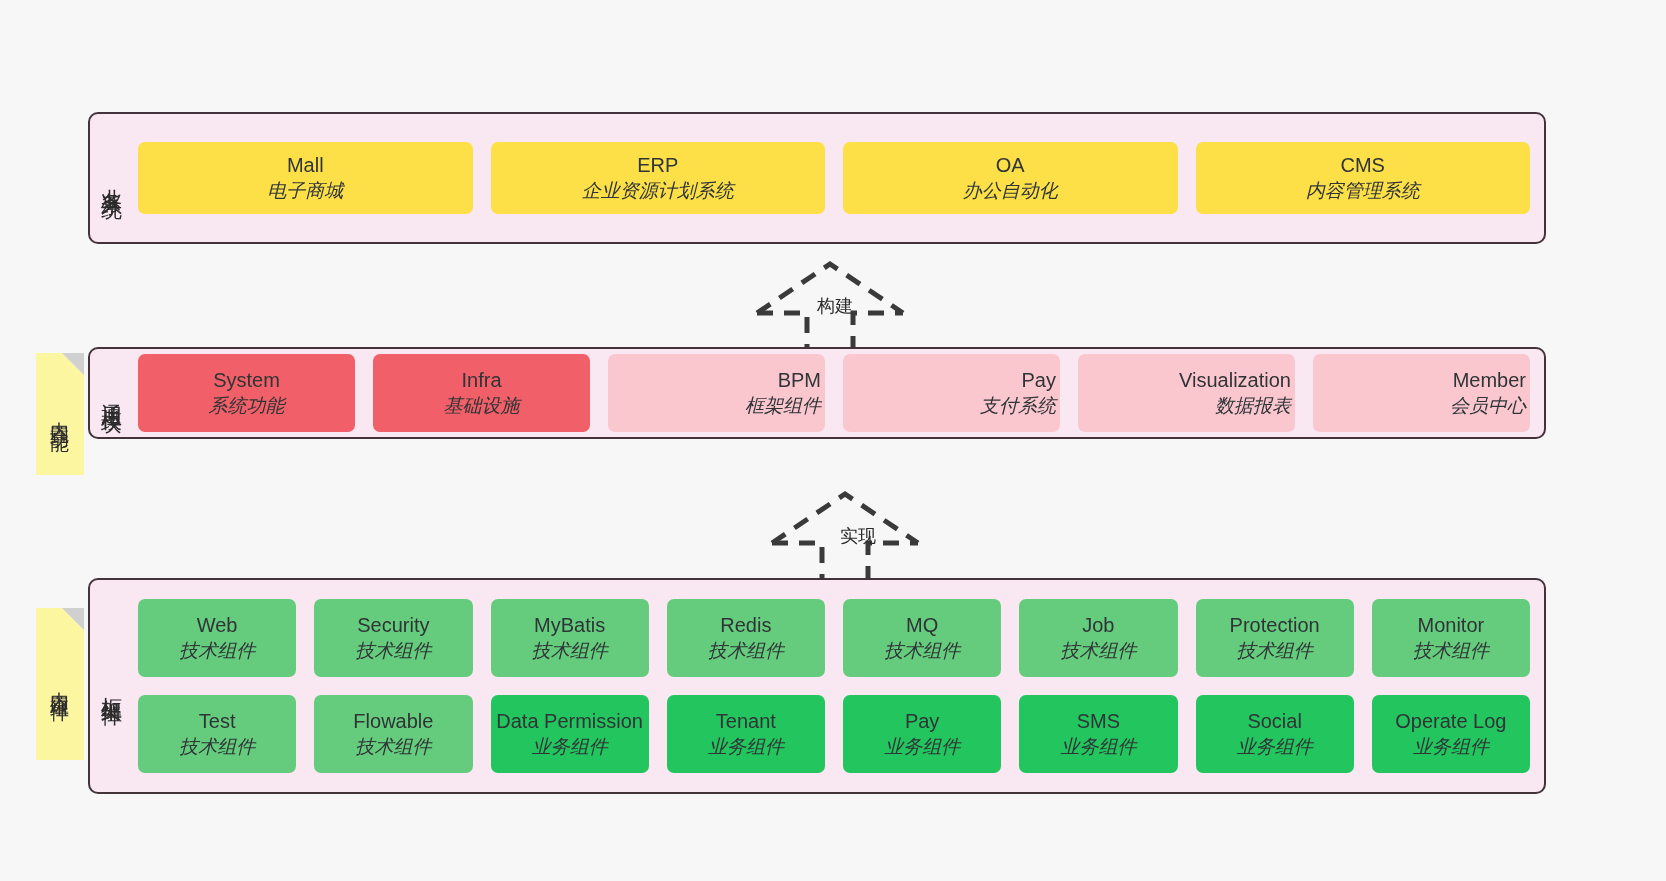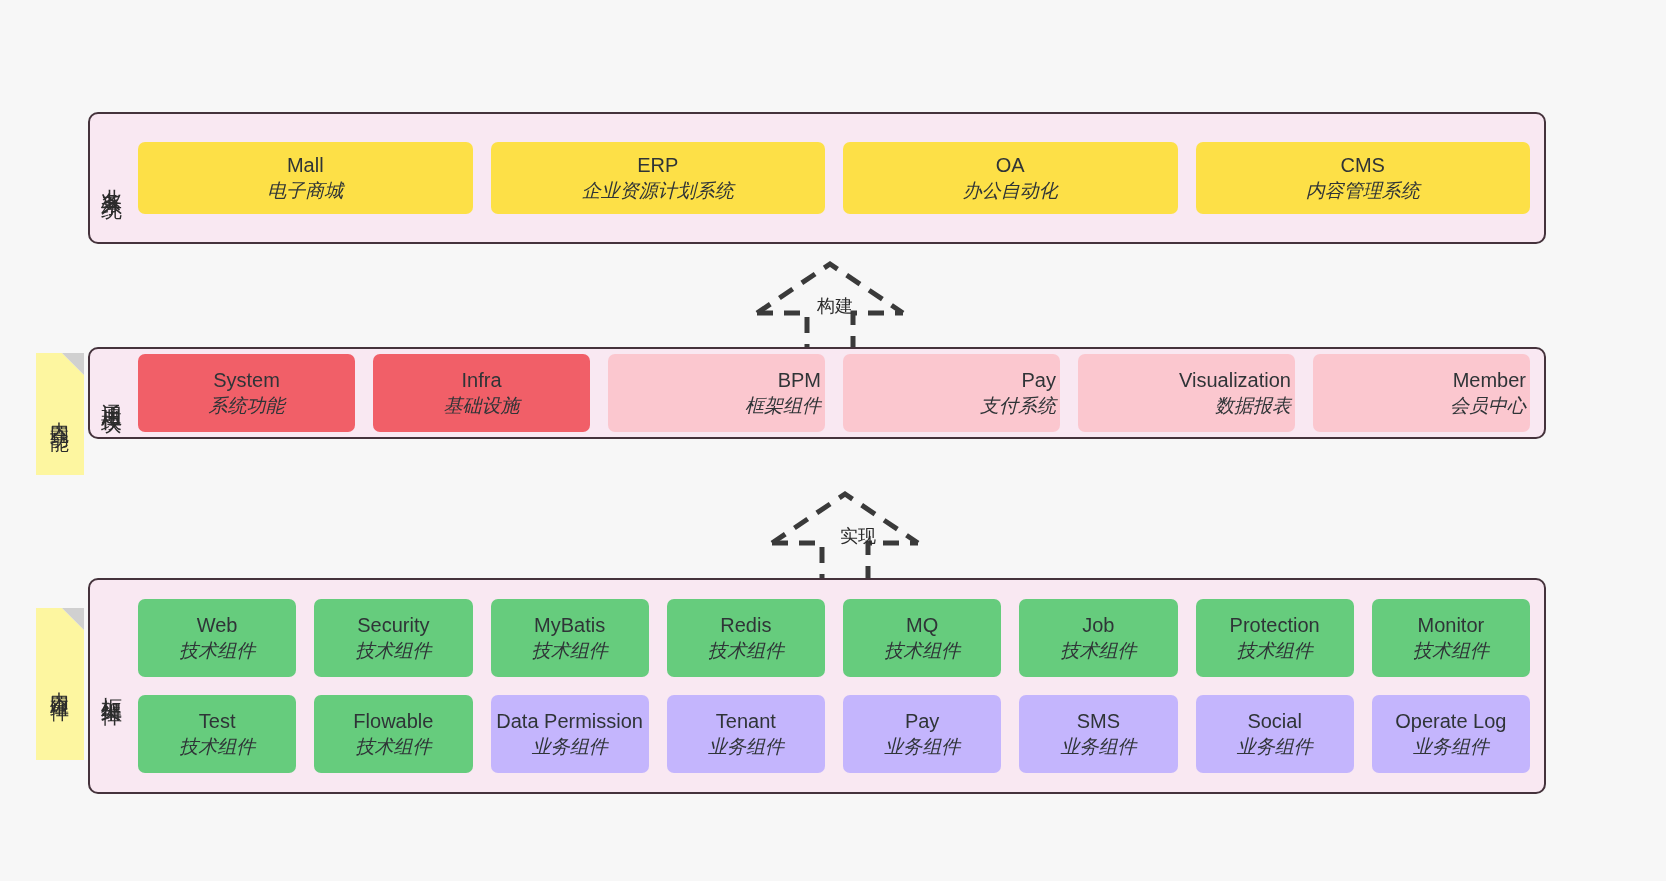--- a/index.html
+++ b/index.html
@@ -60,21 +60,21 @@
     padding: 6px 4px;
   }
   .cell .en { font-size: 20px; }
   .cell .cn { font-size: 19px; font-style: italic; }
 
   
   .c-blue       { background: #fde047; }
   .c-red        { background: #f15f68; }
   .c-pink       { background: #fbc7cf; align-items: flex-end; }
   .c-green      { background: #66cc7d; }
-  .c-lightgreen { background: #c4b5fd; }
+  .c-lightgreen { background: #22c55e; }
 
   
   #band-business  { left: 88px; top: 112px; width: 1458px; height: 132px; }
   #band-common    { left: 88px; top: 347px; width: 1458px; height: 92px; }
   #band-framework { left: 88px; top: 578px; width: 1458px; height: 216px; }
 
   #band-business  .cell { height: 72px; }
   #band-common    .cell { height: 78px; }
   #band-framework .cell { height: 78px; }
 

